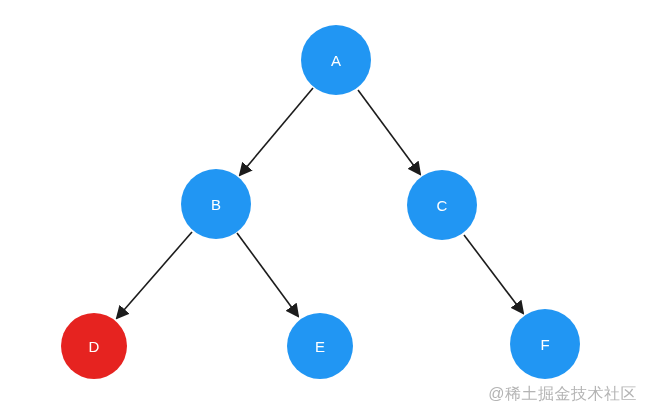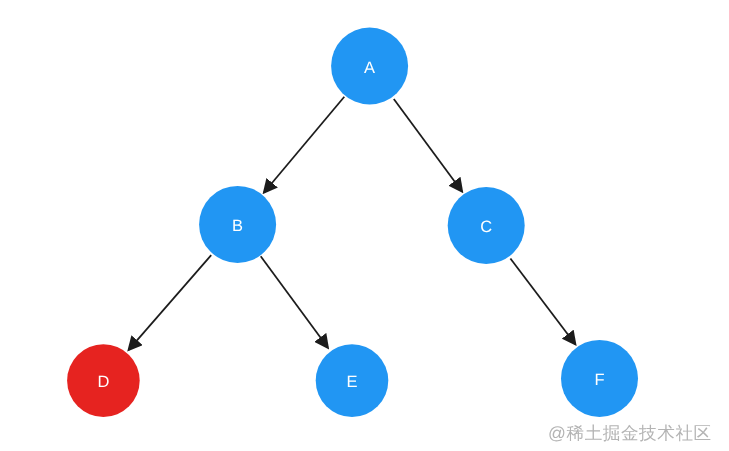--- a/index.html
+++ b/index.html
@@ -22,21 +22,21 @@
     fill: #ffffff;
     text-anchor: middle;
     dominant-baseline: middle;
   }
   .edge {
     stroke-width: 1.6;
     fill: none;
   }
   .watermark {
     position: absolute;
-    right: 16px;
+    right: 26px;
     bottom: 5px;
     font-size: 16px;
     letter-spacing: 0.5px;
     color: #b4b4b4;
     user-select: none;
   }
 </style>
 </head>
 <body>
 

